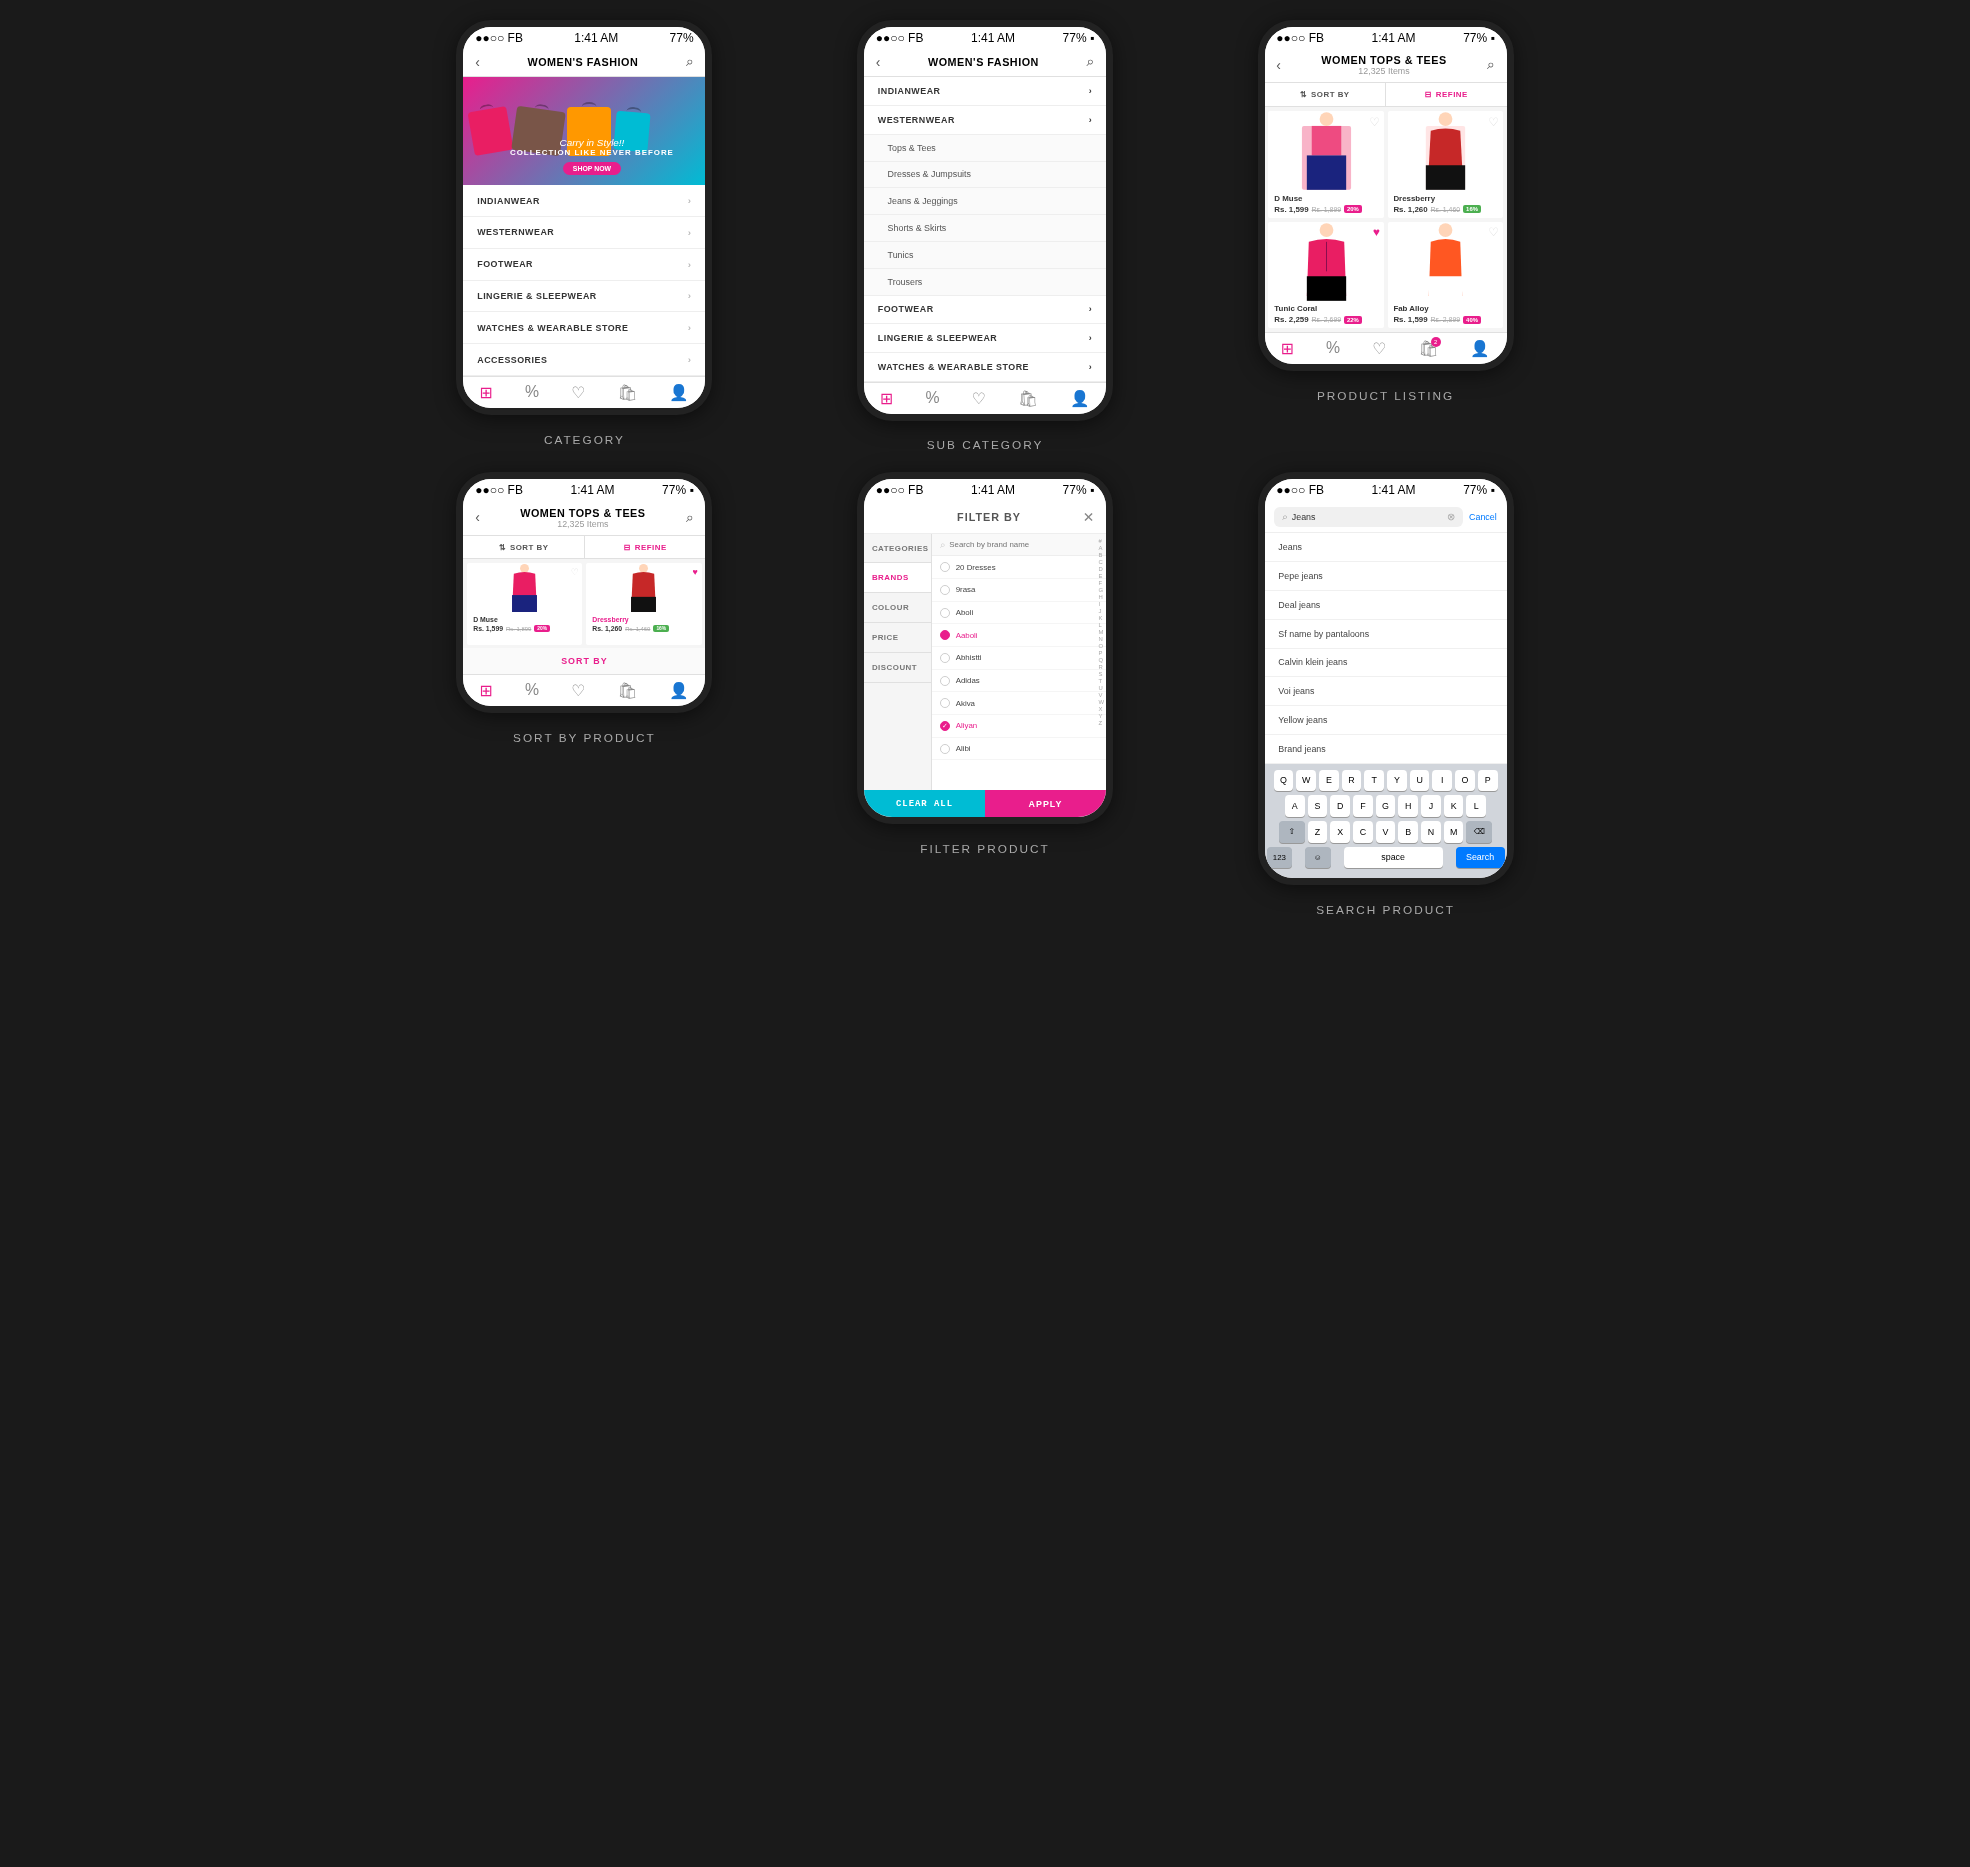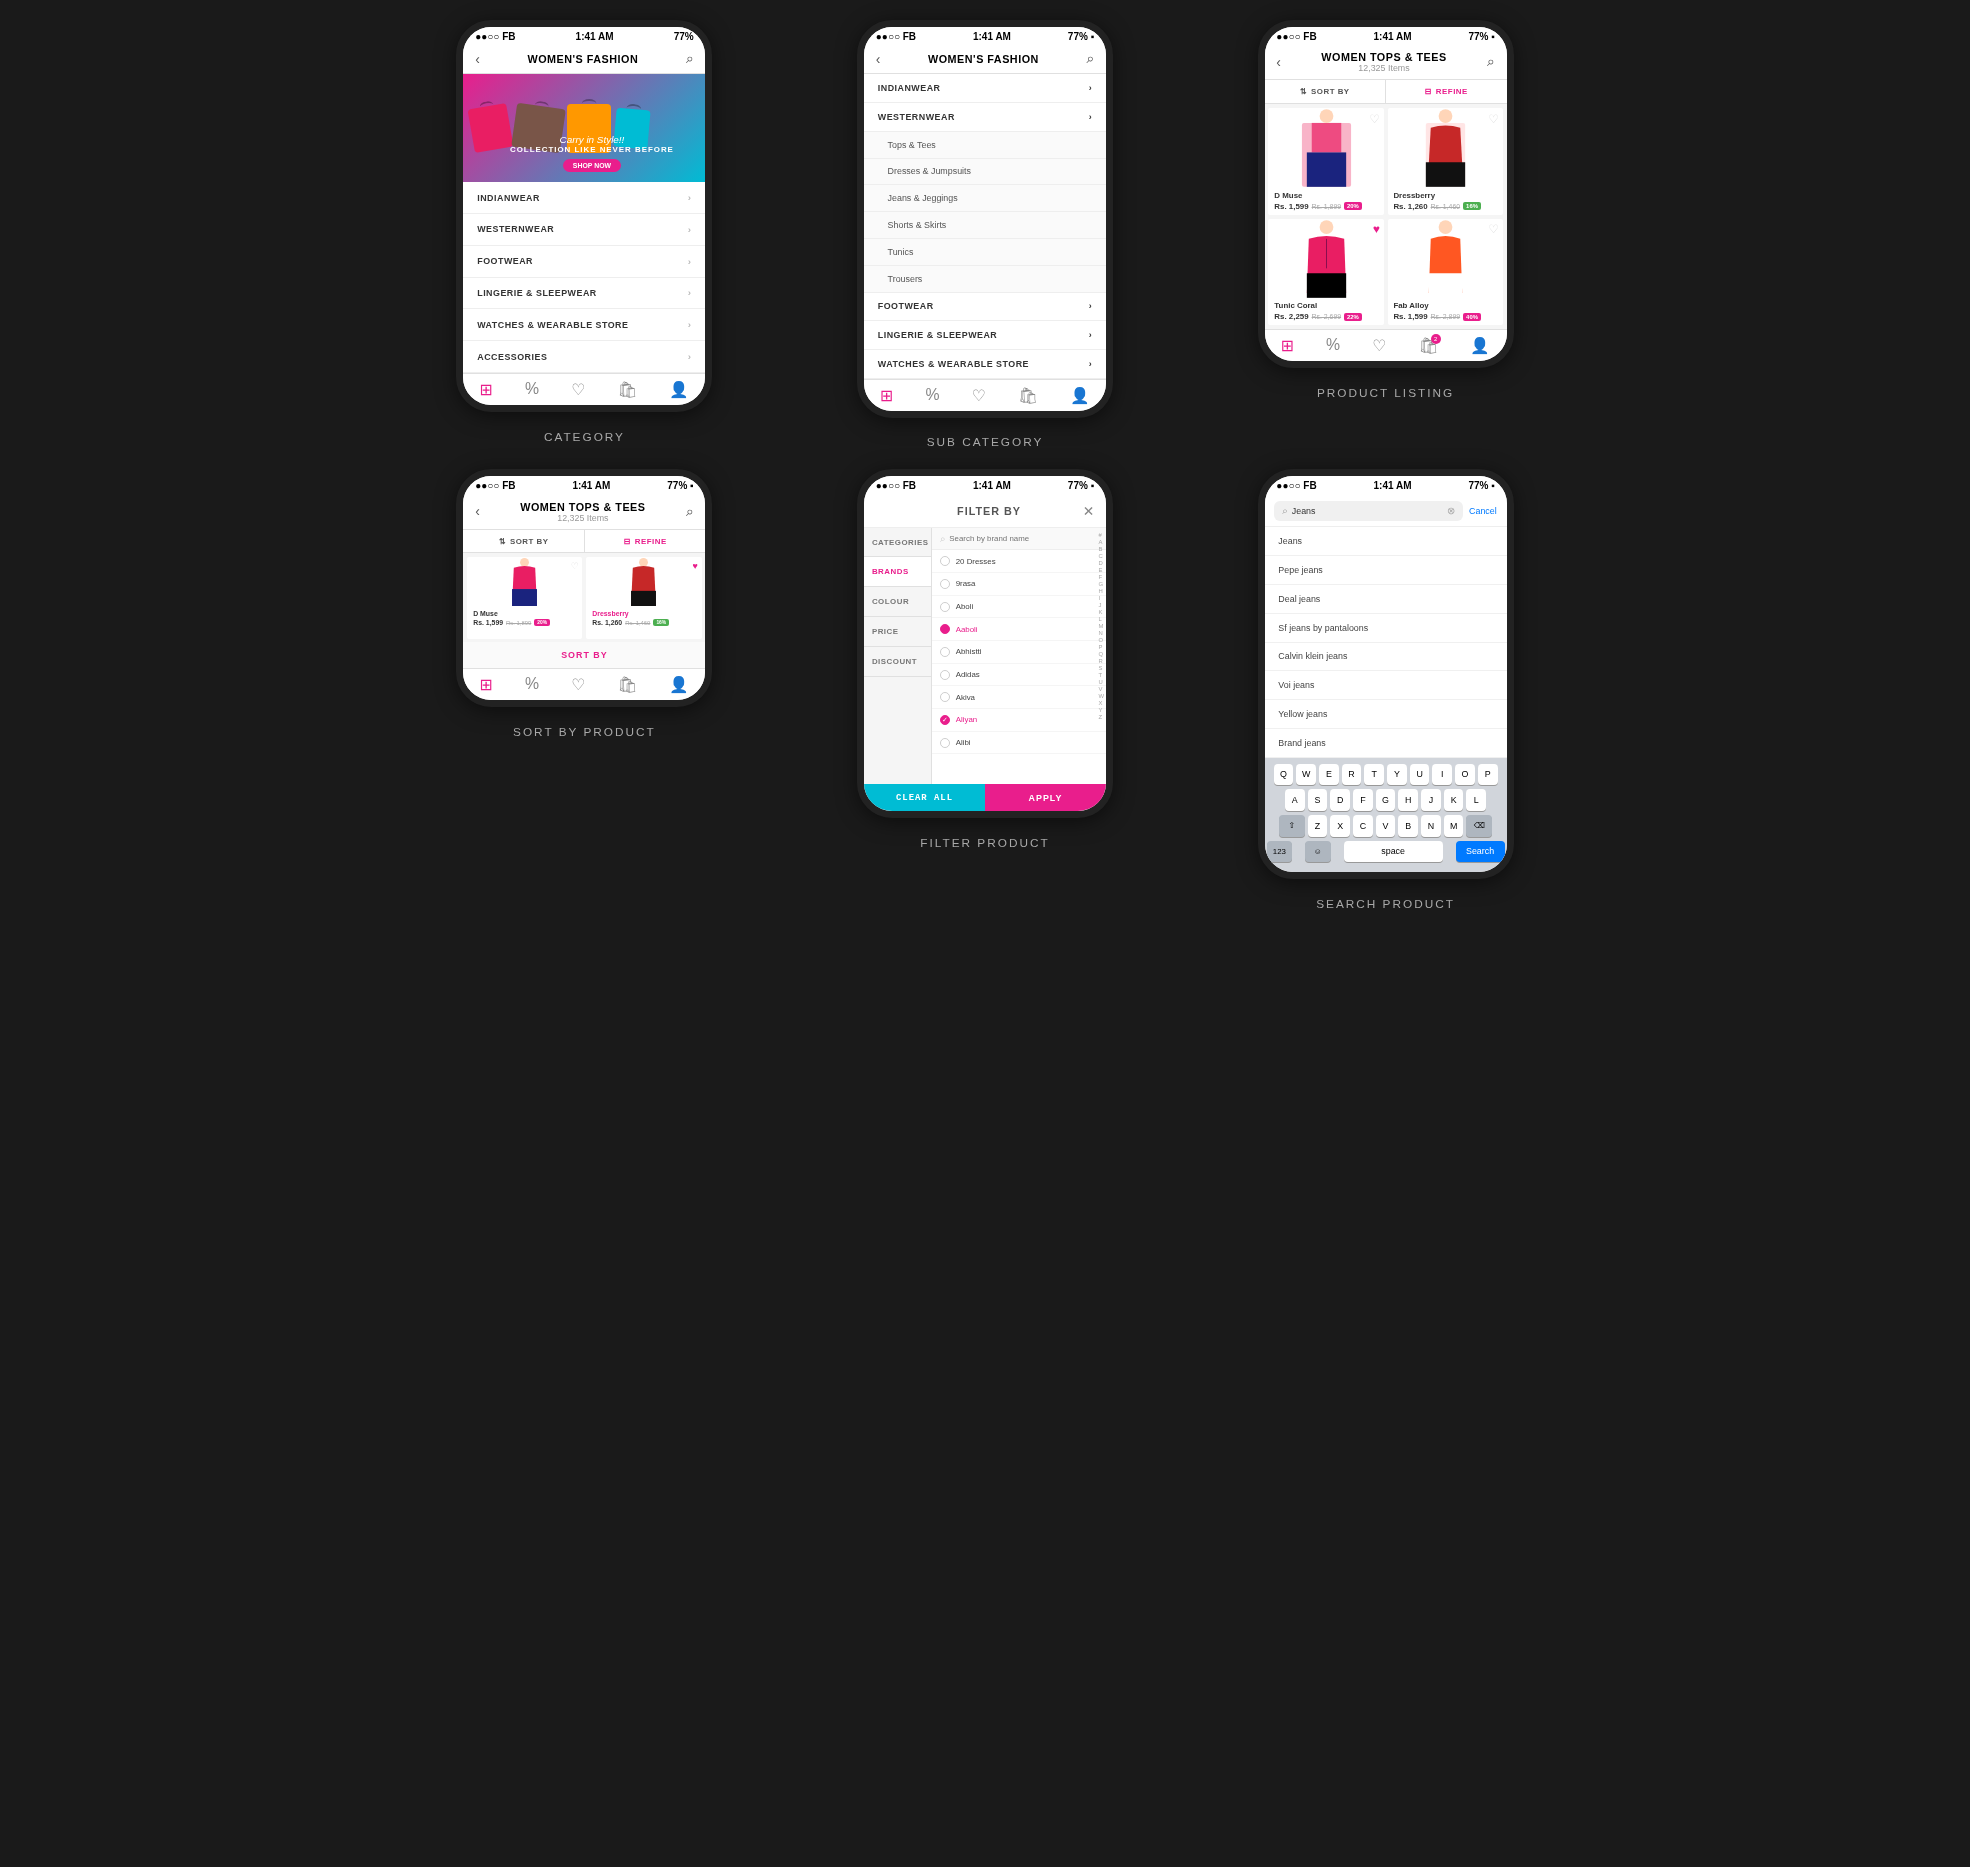--- a/index.html
+++ b/index.html
@@ -41,23 +41,23 @@
       box-shadow: 0 3.9px 19.7px rgba(0,0,0,0.5);
       border: 7.9px solid #222;
       position: relative;
     }
     .status-bar {
       background: #fff;
       display: flex;
       justify-content: space-between;
       align-items: center;
       padding: 3.9px 11.8px;
-      font-size: 10px;
+      font-size: 12px;
       color: #000;
-      font-weight: 700;
+      font-weight: 400;
     }
     .nav-bar {
       background: #fff;
       display: flex;
       align-items: center;
       justify-content: space-between;
       padding: 5.9px 11.8px;
       border-bottom: 1px solid #e0e0e0;
     }
     .nav-title {
@@ -859,21 +859,21 @@
           <input type="text" value="Jeans" style="border: none; background: none; font-size: 8.9px; color: rgb(51, 51, 51); outline: none; flex: 1 1 0%;">
           <span class="clear-x">⊗</span>
         </div>
         <span class="cancel-btn">Cancel</span>
       </div>
 
       <div class="suggestion-list">
         <div class="suggestion-item">Jeans</div>
         <div class="suggestion-item">Pepe jeans</div>
         <div class="suggestion-item">Deal jeans</div>
-        <div class="suggestion-item">Sf jeans by pantaloons</div>
+        <div class="suggestion-item">Sf name by pantaloons</div>
         <div class="suggestion-item">Calvin klein jeans</div>
         <div class="suggestion-item">Voi jeans</div>
         <div class="suggestion-item">Yellow jeans</div>
         <div class="suggestion-item">Brand jeans</div>
       </div>
 
       <div class="keyboard">
         <div class="kb-row">
           <div class="kb-key">Q</div>
           <div class="kb-key">W</div>

